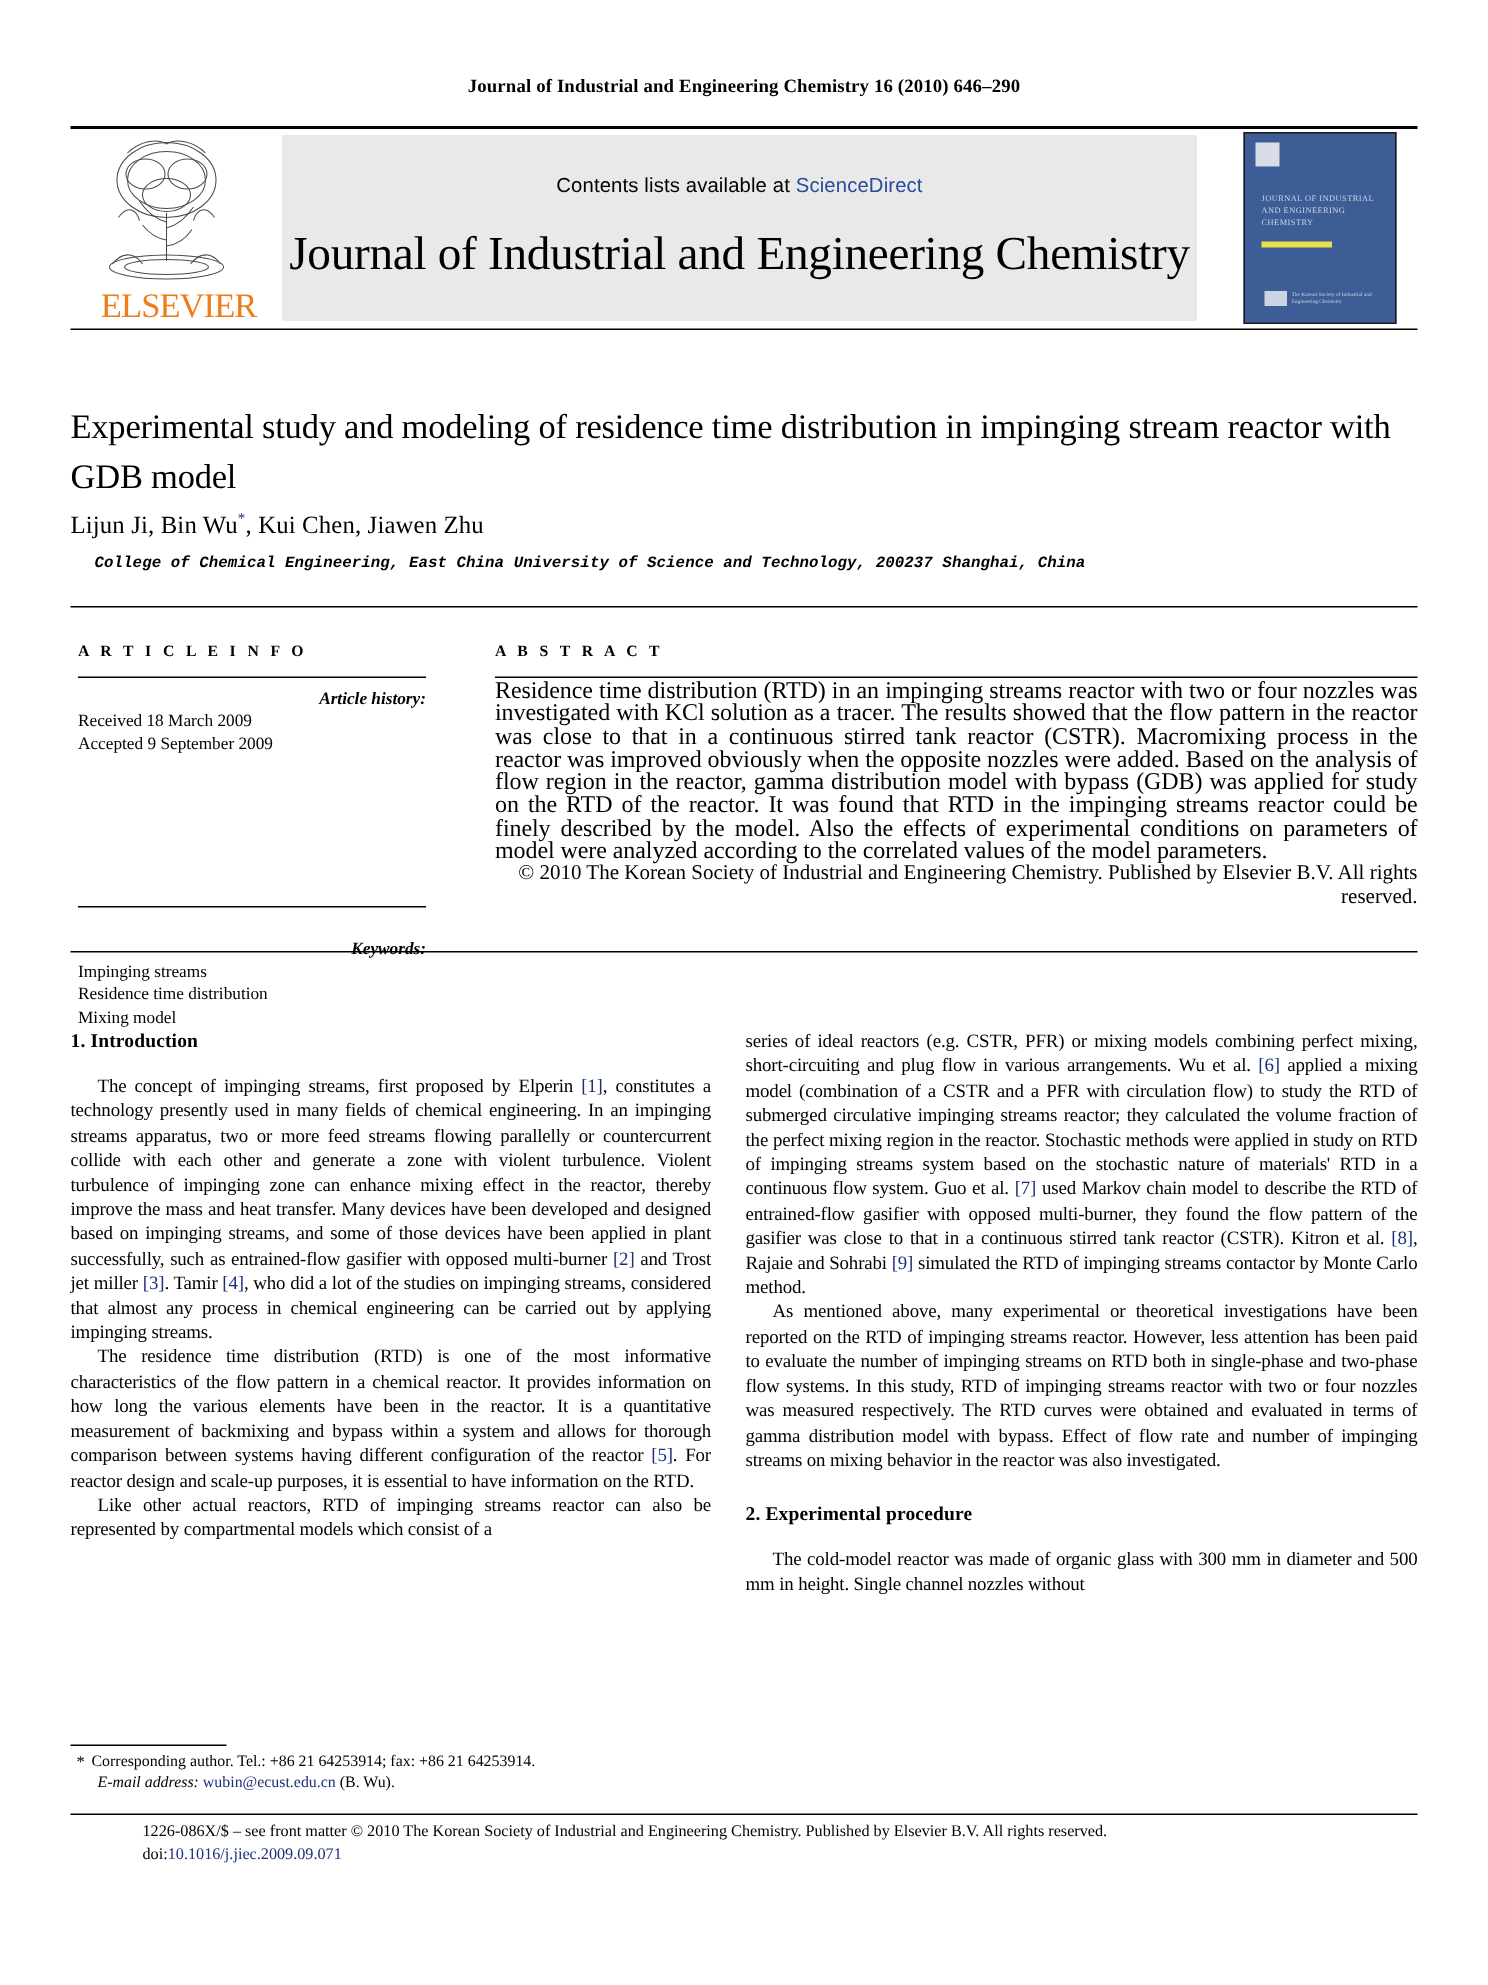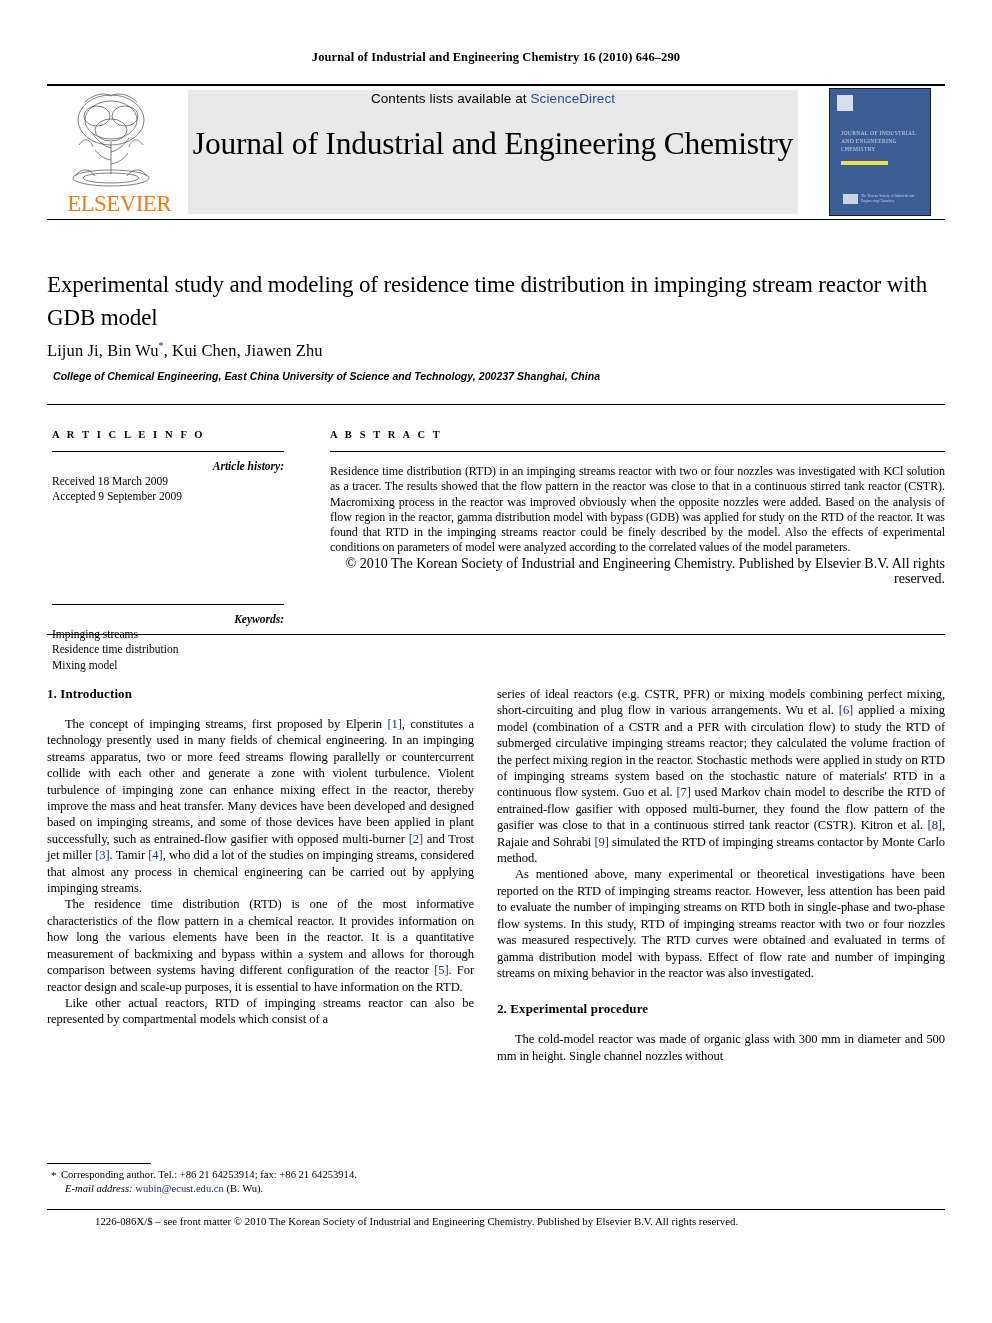--- a/index.html
+++ b/index.html
@@ -72,21 +72,21 @@
   }
   .banner {
     position: absolute;
     left: 141px; top: 2px;
     width: 610px;
     height: 124px;
     background: #e9e9e9;
     text-align: center;
   }
   .banner-contents {
-    padding-top: 1px;
+    padding-top: 26px;
     font-size: 13.5px;
     font-family: "Liberation Sans", sans-serif;
     letter-spacing: 0.1px;
   }
   .sciencedirect {
     color: #2b4a9b;
   }
   .banner-title {
     margin-top: 20px;
     font-size: 31.5px;
@@ -177,26 +177,26 @@
     font-family: "Liberation Serif", serif;
     letter-spacing: 0.1px;
   }
   .authors sup {
     font-size: 10px;
     color: #1c2e7a;
     vertical-align: super;
   }
   .affiliation {
     position: absolute;
-    left: 53px; top: 370px;
+    left: 63px; top: 370px;
     width: 880px;
     font-size: 10.5px;
     font-style: italic;
     font-weight: bold;
-    font-family: Liberation Sans, sans-serif;
+    font-family: Liberation Mono, monospace;
     letter-spacing: 0.05px;
   }
   .rule-under-title {
     position: absolute;
     left: 47px; top: 404px;
     width: 898px;
     height: 1.2px;
     background: #000;
   }
 
@@ -226,22 +226,22 @@
     margin-top: 7px;
     font-size: 11.5px;
     line-height: 15.2px;
   }
   .info-head {
     font-style: italic;
     font-weight: bold;
     text-align: right;
   }
   .abs-text {
-    margin-top: 12px;
-    font-size: 12px;
+    margin-top: 1px;
+    font-size: 16px;
     line-height: 15.3px;
     text-align: justify;
     letter-spacing: -0.05px;
   }
   .abs-copy {
     margin-top: 0px;
     font-size: 14px;
     line-height: 15.3px;
     text-align: right;
   }
@@ -408,21 +408,21 @@
     <div class="sec-label">A R T I C L E  I N F O</div>
     <div class="thin-rule"></div>
     <div class="info-block">
       <div class="info-head">Article history:</div>
       <div>Received 18 March 2009</div>
       <div>Accepted 9 September 2009</div>
     </div>
   </div>
   <div class="info-rule-box"></div>
   <div class="info-col" style="top:612px;">
-    <div class="info-block" style="margin-top:0;">
+    <div class="info-block" style="margin-top:14px;">
       <div class="info-head">Keywords:</div>
       <div>Impinging streams</div>
       <div>Residence time distribution</div>
       <div>Mixing model</div>
     </div>
   </div>
 
   <div class="abs-col">
     <div class="sec-label">A B S T R A C T</div>
     <div class="thin-rule"></div>
@@ -448,15 +448,16 @@
   <div class="foot-rule"></div>
   <div class="footnote">
     <span class="star">*</span>
     <div class="footnote-line1">Corresponding author. Tel.: +86 21 64253914; fax: +86 21 64253914.</div>
     <div class="footnote-line2"><span class="fn-italic">E-mail address:</span> <span class="link">wubin@ecust.edu.cn</span> <span>(B. Wu).</span></div>
   </div>
 
   <div class="footer-rule"></div>
   <div class="footer">
     <div>1226-086X/$ – see front matter © 2010 The Korean Society of Industrial and Engineering Chemistry. Published by Elsevier B.V. All rights reserved.</div>
+    <div><span>doi:</span><span class="link">10.1016/j.jiec.2009.09.071</span></div>
   </div>
 
 </div>
 
 </body></html>

